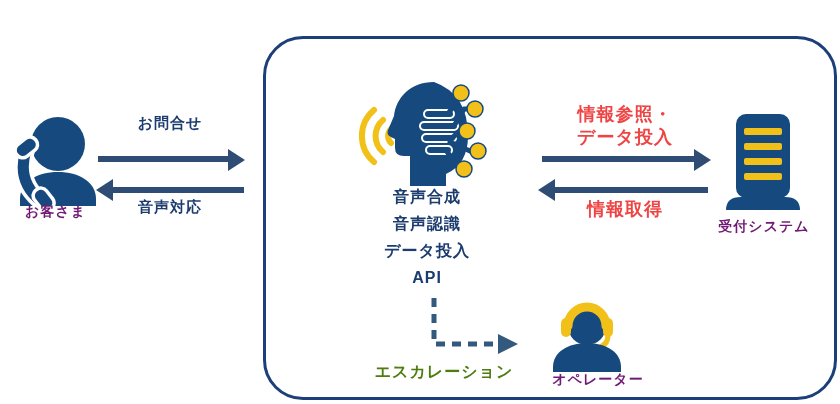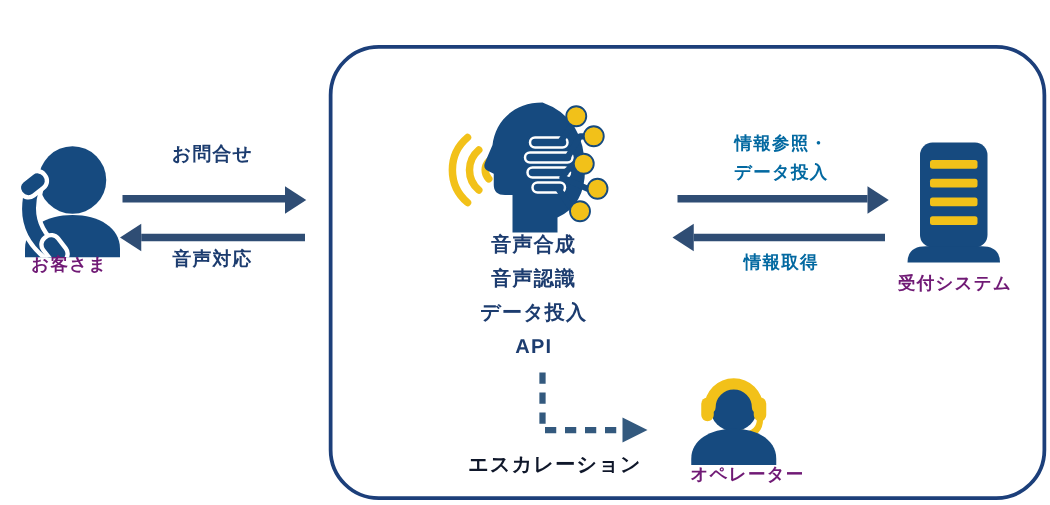--- a/index.html
+++ b/index.html
@@ -10,23 +10,23 @@
   .abs{position:absolute;}
   
   .ai-box{
     left:263px;top:36px;width:574px;height:364px;box-sizing:border-box;
     border:3px solid #1C3F7A;border-radius:40px;background:transparent;
   }
   
   .lbl{font-weight:bold;text-align:center;white-space:nowrap;}
   .lbl-gray{color:#701a75;font-size:14px;letter-spacing:1px;}
   .lbl-navy{color:#1C3C6F;font-size:15px;letter-spacing:1px;}
-  .lbl-navy-sm{color:#0369a1;font-size:14px;line-height:23px;letter-spacing:1px;}
+  .lbl-navy-sm{color:#ef4444;font-size:18px;line-height:23px;letter-spacing:1px;}
   .lbl-core{color:#1C3C6F;font-size:16px;line-height:27px;letter-spacing:1px;font-weight:bold;text-align:center;}
-  .lbl-esc{color:#0f172a;font-size:16px;letter-spacing:1px;}
+  .lbl-esc{color:#4d7c0f;font-size:16px;letter-spacing:1px;}
   
   .shaft{height:6px;background:#2F4D74;}
   .head-right{width:0;height:0;border-top:11px solid transparent;border-bottom:11px solid transparent;border-left:17px solid #2F4D74;}
   .head-left{width:0;height:0;border-top:11px solid transparent;border-bottom:11px solid transparent;border-right:17px solid #2F4D74;}
 </style>
 </head>
 <body>
 
 <div id="canvas">
 

